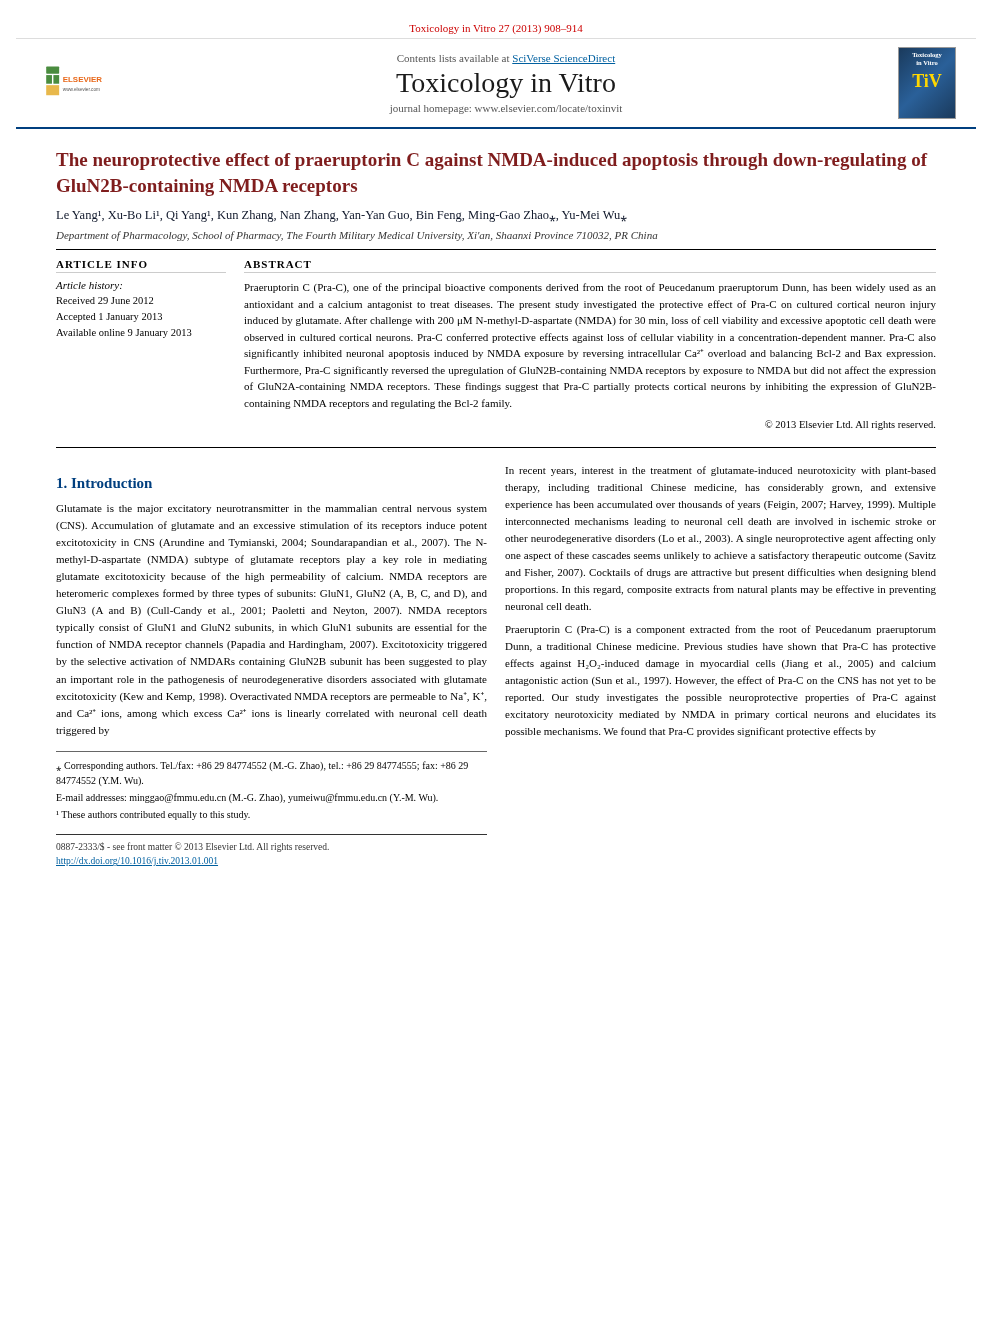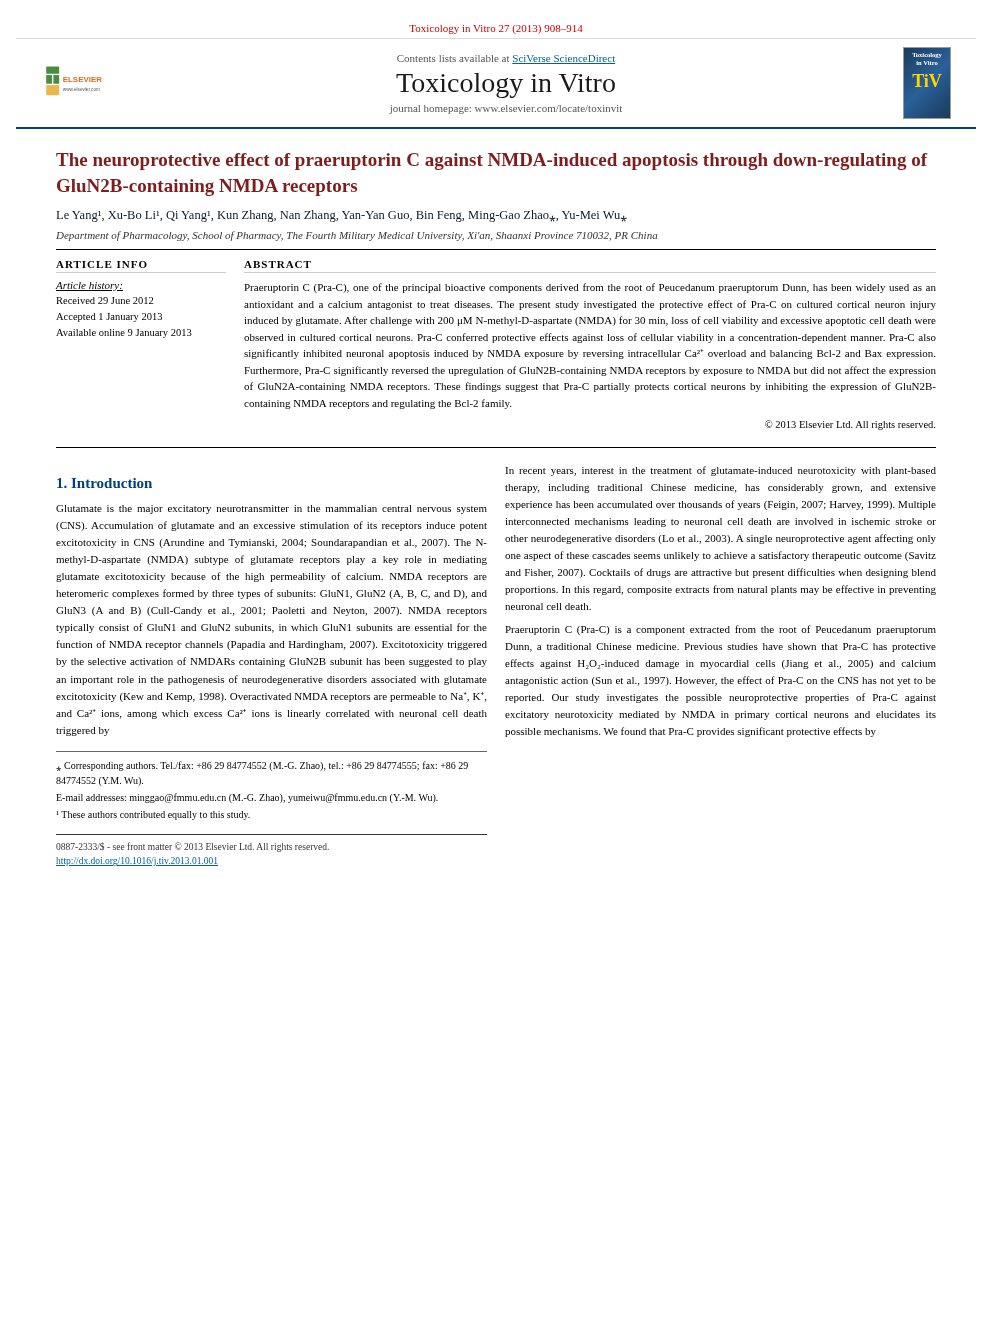--- a/index.html
+++ b/index.html
@@ -60,21 +60,21 @@
       font-size: 11px;
       color: #555;
     }
     .journal-header-right {
       display: flex;
       align-items: center;
       justify-content: center;
       min-width: 70px;
     }
     .journal-cover {
-      width: 48px;
+      width: 58px;
       height: 72px;
       background: linear-gradient(135deg, #1a3a5c 0%, #2a6099 50%, #1a3a5c 100%);
       border: 1px solid #999;
       display: flex;
       flex-direction: column;
       align-items: center;
       justify-content: flex-start;
       padding: 3px;
       font-size: 7px;
       color: #fff;
@@ -139,21 +139,20 @@
       border-bottom: 1px solid #ccc;
       padding-bottom: 2px;
     }
     .article-info .info-section {
       margin-bottom: 8px;
     }
     .article-info .info-label {
       font-style: italic;
       font-size: 11px;
       margin-bottom: 2px;
-      text-decoration: underline;
     }
     .article-info .info-value {
       font-size: 10.5px;
       line-height: 1.5;
     }
     .article-info .keywords-list {
       font-size: 10.5px;
       line-height: 1.6;
     }
     .abstract-col {

